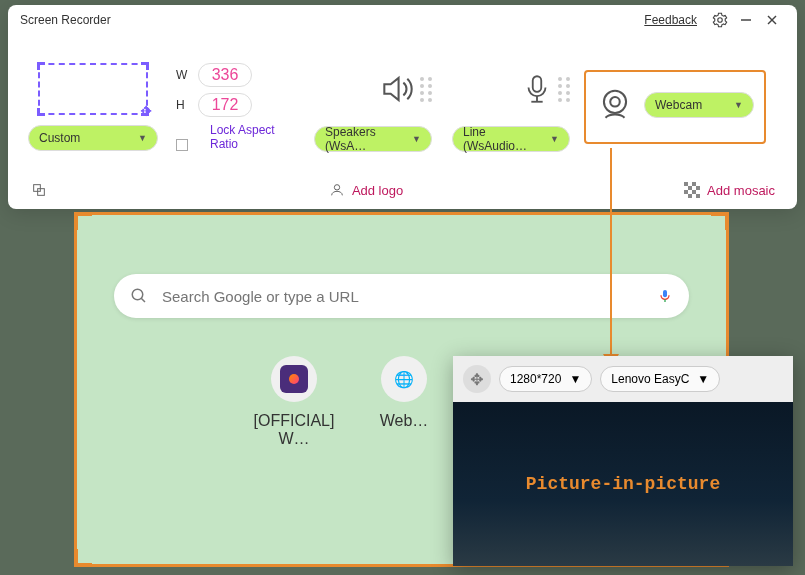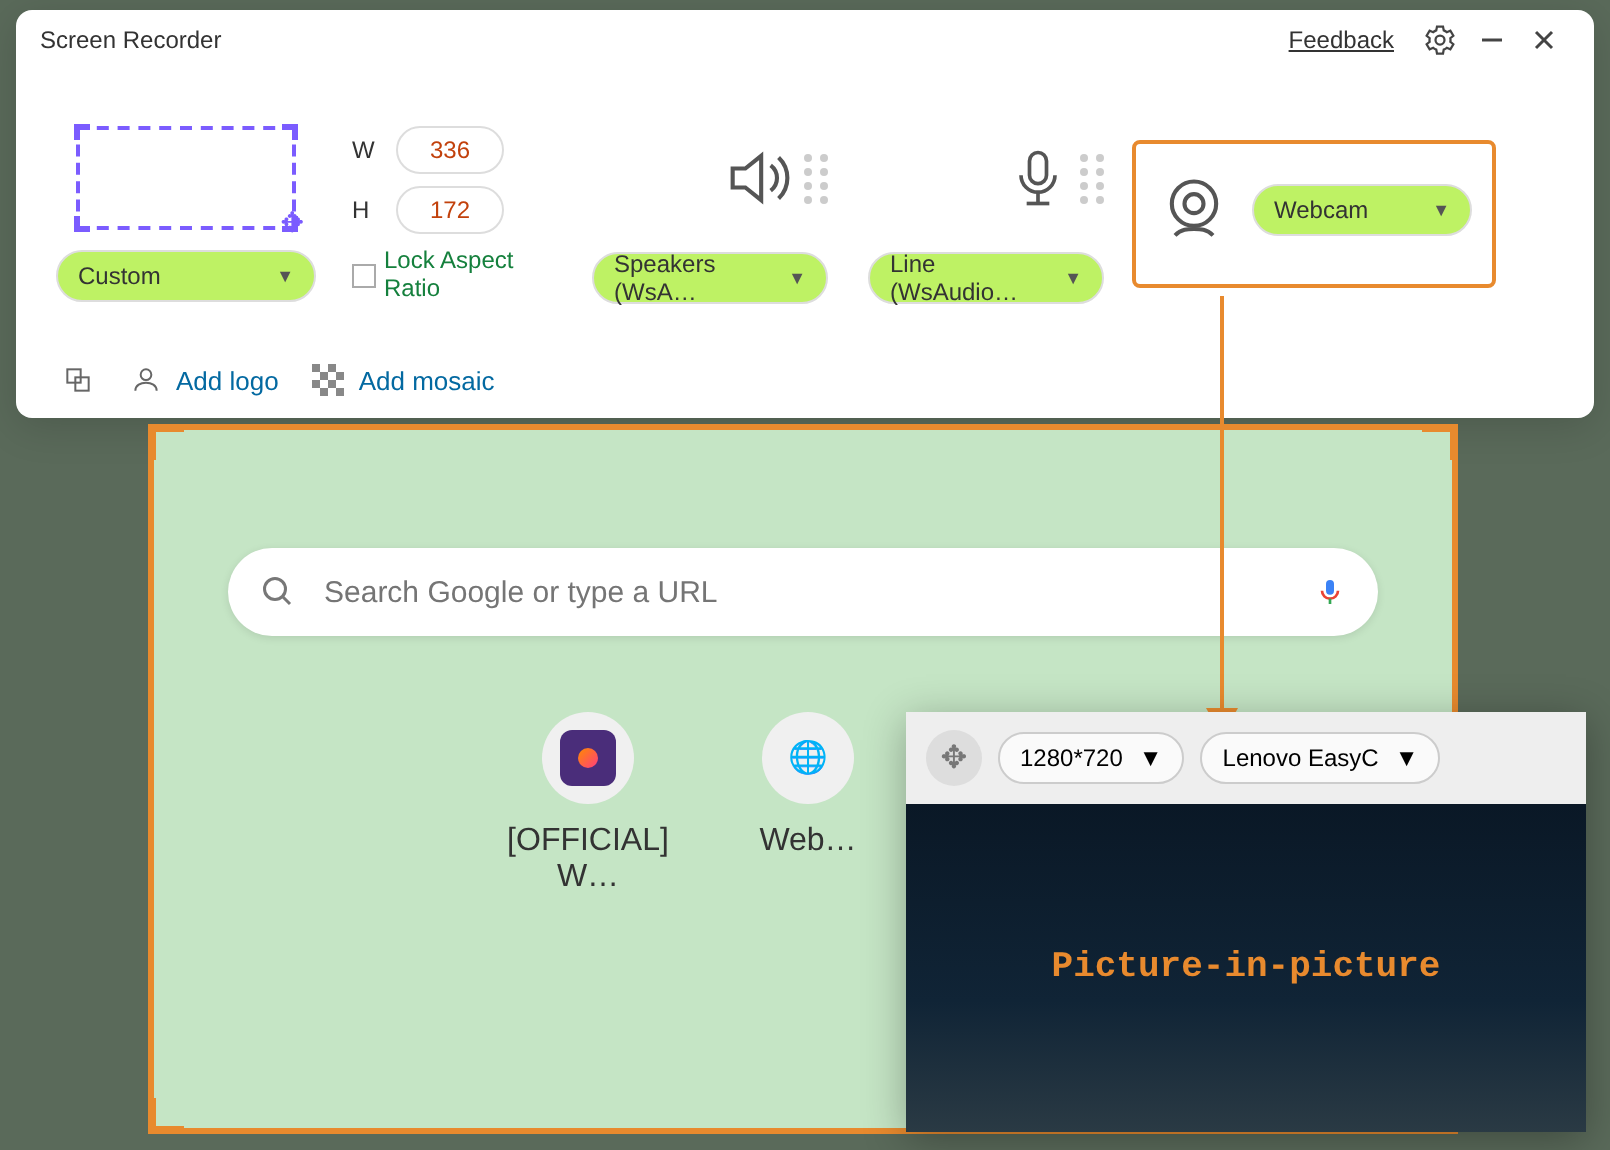--- a/index.html
+++ b/index.html
@@ -23,35 +23,35 @@
 .c-bl { bottom:-3px; left:-3px; border-bottom:3px solid #7b5cff; border-left:3px solid #7b5cff; }
 .c-br { bottom:-3px; right:-3px; border-bottom:3px solid #7b5cff; border-right:3px solid #7b5cff; }
 .move-handle { position:absolute; right:-6px; bottom:-6px; font-size:14px; color:#7b5cff; }
 
 .dropdown { border:1px solid #ddd; border-radius:14px; height:26px; display:flex; align-items:center; justify-content:space-between; padding:0 10px; font-size:12px; color:#333; cursor:pointer; background:#bef264; }
 .dropdown .chev { font-size:9px; color:#555; }
 
 .dim-col { display:flex; flex-direction:column; gap:6px; margin-left:10px; }
 .dim-row { display:flex; align-items:center; gap:8px; }
 .dim-label { font-size:12px; color:#333; width:14px; }
-.dim-input { border:1px solid #ddd; border-radius:14px; width:54px; height:24px; text-align:center; font-size:12px; color:#c2410c; }
-.lock-row { display:flex; align-items:center; gap:4px; font-size:12px; color:#15803d; }
+.dim-input { border:1px solid #ddd; border-radius:14px; width:54px; height:24px; text-align:center; font-size:16px; color:#ec4899; }
+.lock-row { display:flex; align-items:flex-end; gap:22px; font-size:12px; color:#6d28d9; }
 .cbx { width:12px; height:12px; border:1px solid #aaa; background:#fff; margin-top:2px; cursor:pointer; }
 
 .dev-col { display:flex; flex-direction:column; align-items:flex-end; gap:10px; padding:0 6px; }
 .dev-icon-row { display:flex; align-items:center; gap:4px; height:54px; }
 .dotcol { display:flex; flex-direction:column; gap:3px; }
 .dot { width:4px; height:4px; border-radius:50%; background:#ccc; }
 
 .webcam-col { border:2px solid #e88a2e; border-radius:4px; padding:6px 10px 10px 10px; display:flex; flex-direction:row; align-items:center; gap:10px; }
 .webcam-dropdown { width:110px; }
 
 .rec-btn { width:68px; height:68px; border-radius:50%; background:#d9332e; color:#fff; display:flex; align-items:center; justify-content:center; font-weight:bold; font-size:18px; letter-spacing:1px; cursor:pointer; margin-left:14px; margin-right:6px; }
 
-.toolbar-row { display:flex; align-items:center; gap:16px; padding:6px 22px 10px 22px; font-size:13px; color:#0369a1; }
+.toolbar-row { display:flex; align-items:center; gap:16px; padding:6px 22px 10px 22px; font-size:13px; color:#be185d;justify-content:space-between; }
 .tool-item { display:flex; align-items:center; gap:6px; cursor:pointer; }
 .tool-icon { width:18px; height:18px; display:flex; align-items:center; justify-content:center; color:#666; }
 
 .browser-region { position:absolute; left:74px; top:212px; width:655px; height:355px; background:#c5e5c5; }
 .region-border { position:absolute; inset:0; pointer-events:none; }
 .rb-top,.rb-bottom { position:absolute; left:0; right:0; height:3px; background:#e88a2e; }
 .rb-top{top:0}.rb-bottom{bottom:0}
 .rb-left,.rb-right{position:absolute; top:0; bottom:0; width:3px; background:#e88a2e;}
 .rb-left{left:0}.rb-right{right:0}
 .corner{position:absolute; width:18px; height:18px;}

